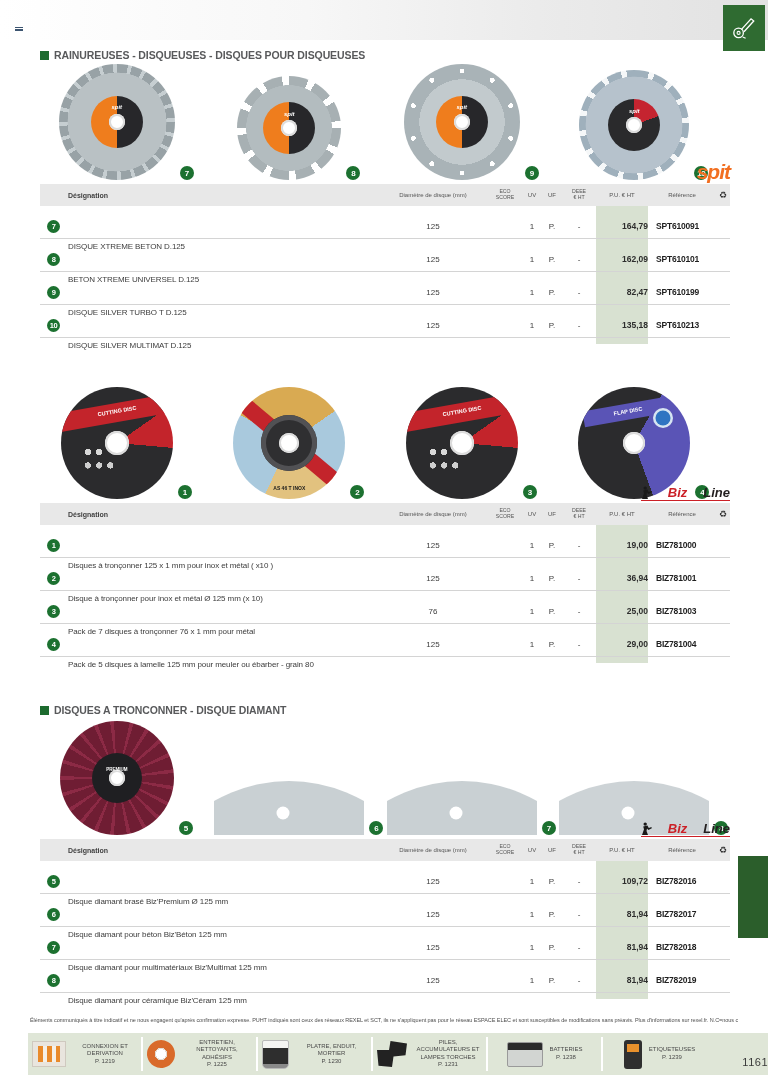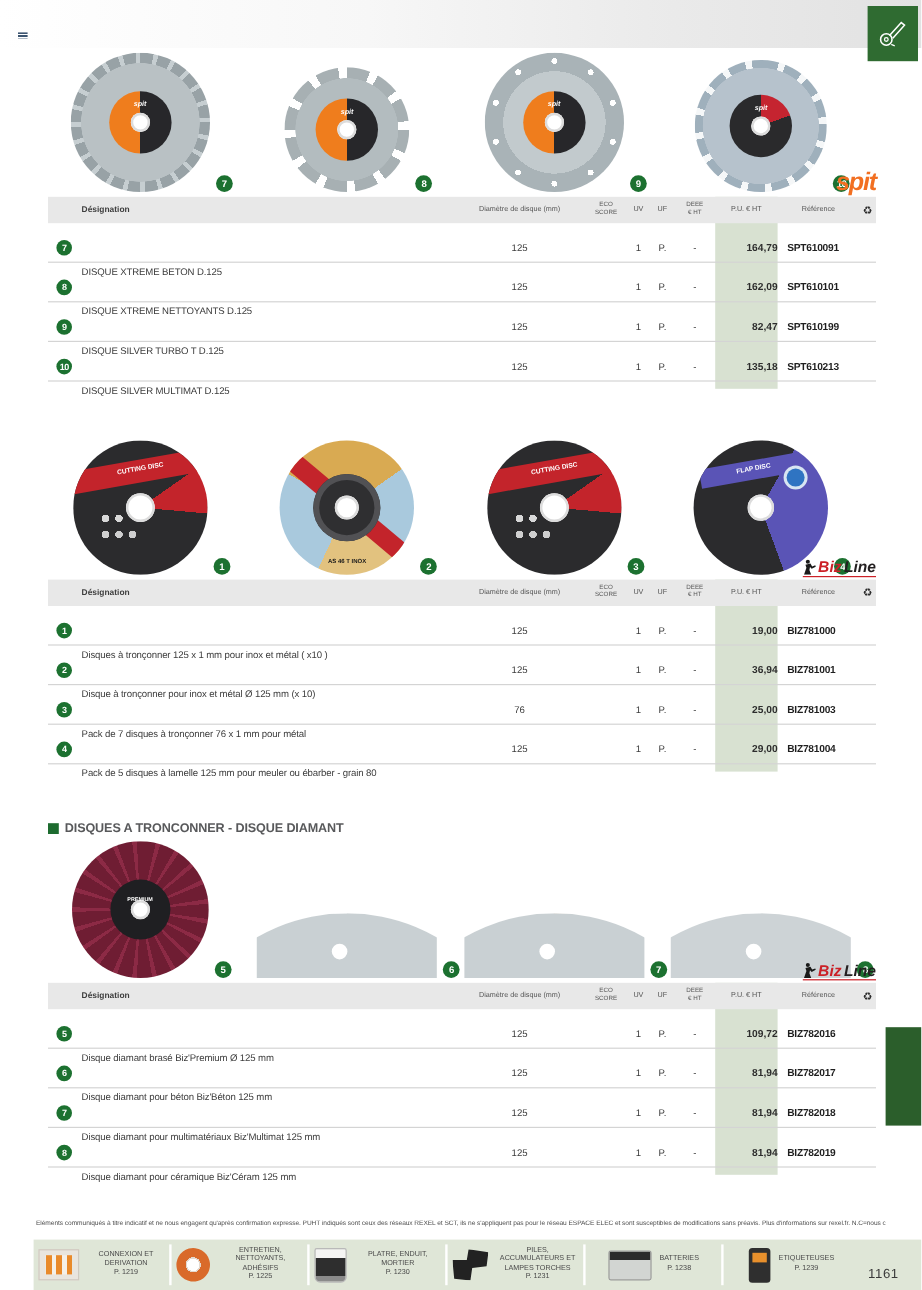--- a/index.html
+++ b/index.html
@@ -124,21 +124,21 @@
     repeating-conic-gradient(#c2a485 0 10deg,#b7bec1 10deg 20deg);}
   .arc-turbo .d-stripe{background:
     radial-gradient(circle,#cdd3d6 0 82%,transparent 82.5%),
     repeating-conic-gradient(#99a3a7 0 4deg,#d0d6d9 4deg 8deg);}
   .disc.arc .d-hole{top:32px;left:46%;width:13px;height:13px;box-shadow:none;}
   .arc-turbo .d-hole{box-shadow:36px 4px 0 0 #fff;}
 
   
   .brand-row{display:flex;justify-content:flex-end;align-items:flex-end;height:18px;margin-top:-16px;position:relative;z-index:6;}
   .brand-spit{font-size:21px;font-weight:800;font-style:italic;color:#f26f21;letter-spacing:-1px;line-height:.9;}
-  .brand-bizline{display:inline-flex;align-items:center;gap:2px;font-size:13px;font-weight:bold;
+  .brand-bizline{display:inline-flex;align-items:center;gap:16px;font-size:13px;font-weight:bold;
     font-style:italic;line-height:1;border-bottom:1.5px solid #cb2027;padding-bottom:1px;}
   .brand-bizline .bz{color:#cb2027;}
   .brand-bizline .ln{color:#231f20;}
 
   
   .ptable{position:relative;margin-top:2px;}
   .price-strip{position:absolute;left:556px;top:0;bottom:-6px;width:52px;background:#d8e1d1;z-index:1;}
   .t-head,.t-row{display:grid;grid-template-columns:28px 310px 110px 34px 20px 20px 34px 52px 68px 14px;
     align-items:center;position:relative;z-index:2;}
   .t-head{height:22px;background:#e8e8e8;color:#555;}
@@ -174,41 +174,45 @@
     background:radial-gradient(circle,#fff 0 26%,#e3d9cf 26% 32%,#d96a2a 32% 92%,#b5541f 92%);}
   .icon-bucket{width:25px;height:27px;border:1px solid #b9b9b9;border-radius:2px 2px 5px 5px;
     background:linear-gradient(#f5f5f3 0 26%,#2e2e2e 26% 84%,#8a8a8a 84%);}
   .icon-torch{width:30px;height:26px;background:#222;
     clip-path:polygon(0 35%,40% 35%,45% 0,100% 10%,95% 55%,55% 60%,50% 100%,5% 95%);}
   .icon-battery{width:34px;height:23px;border:1px solid #9a9a9a;border-radius:2px;
     background:linear-gradient(#2b2b2b 0 30%,#d2d5d2 30%);}
   .icon-labeller{width:18px;height:29px;background:#2f2f2f;border-radius:3px;position:relative;}
   .icon-labeller::before{content:'';position:absolute;left:3px;right:3px;top:4px;height:8px;background:#e8902c;}
 
-  .page-number{position:absolute;right:19px;bottom:7px;font-size:11px;color:#3a3a3a;letter-spacing:.5px;}
+  .page-number{position:absolute;right:0;bottom:7px;font-size:11px;color:#3a3a3a;letter-spacing:.5px;}
 </style>
 </head>
 <body>
 
 <div id="page">
   <div class="topbar"></div>
   <span class="menu-marker"></span>
   <div class="chapter-square">
     <svg width="26" height="28" viewBox="0 0 24 24">
       <circle cx="7" cy="16.5" r="4.4" fill="none" stroke="#fff" stroke-width="1.2"></circle>
       <circle cx="7" cy="16.5" r="1.4" fill="none" stroke="#fff" stroke-width="1"></circle>
       <path d="M9.5 13.5 L18.5 3.5 L21 5.5 L12 15.5" fill="none" stroke="#fff" stroke-width="1.2"></path>
       <path d="M10.8 20.3 L13.5 21.5" stroke="#fff" stroke-width="1"></path>
     </svg>
   </div>
   <div class="right-tab"></div>
 
   <div class="content">
 
     <div class="section first">
+      <div class="sec-head">
+        <span class="sec-sq"></span>
+        <span class="sec-label">RAINUREUSES - DISQUEUSES - DISQUES POUR DISQUEUSES</span>
+      </div>
       <div class="img-row">
           <div class="product-figure">
             <div class="disc spit-segment">
               <span class="d-stripe"></span>
               <span class="d-label"></span>
               <span class="d-hole"></span>
               <span class="d-txt">spit</span>
             </div>
             <span class="badge">7</span>
           </div>
@@ -275,21 +279,21 @@
               <span class="cell">P.</span>
               <span class="cell">-</span>
               <span class="cell-price">164,79</span>
               <span class="cell-ref">SPT610091</span>
               <span class="cell"></span>
             </div>
             <div class="t-row">
               <span class="c-badge">
                 <span class="badge sm">8</span>
               </span>
-              <span class="cell-desig">DISQUE XTREME NETTOYANTS D.125</span>
+              <span class="cell-desig">BETON XTREME UNIVERSEL D.125</span>
               <span class="cell">125</span>
               <span class="cell"></span>
               <span class="cell">1</span>
               <span class="cell">P.</span>
               <span class="cell">-</span>
               <span class="cell-price">162,09</span>
               <span class="cell-ref">SPT610101</span>
               <span class="cell"></span>
             </div>
             <div class="t-row">

